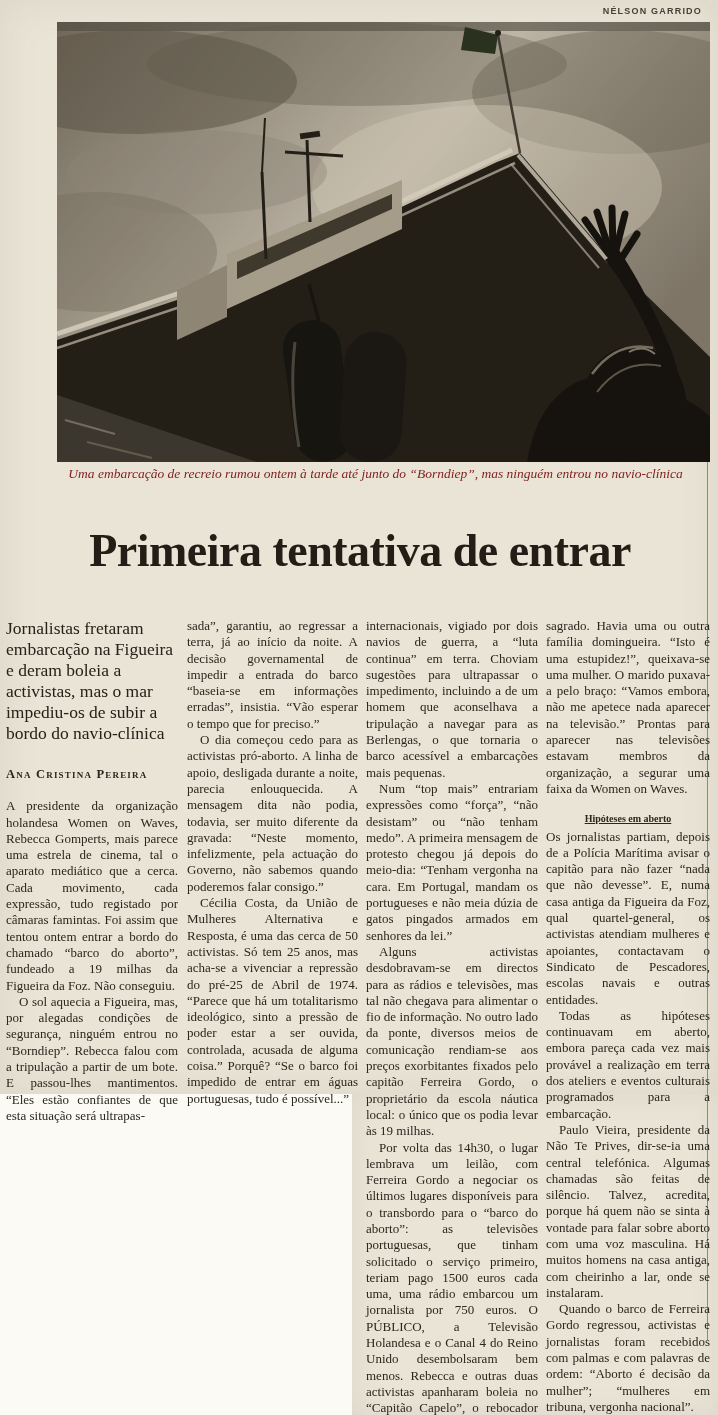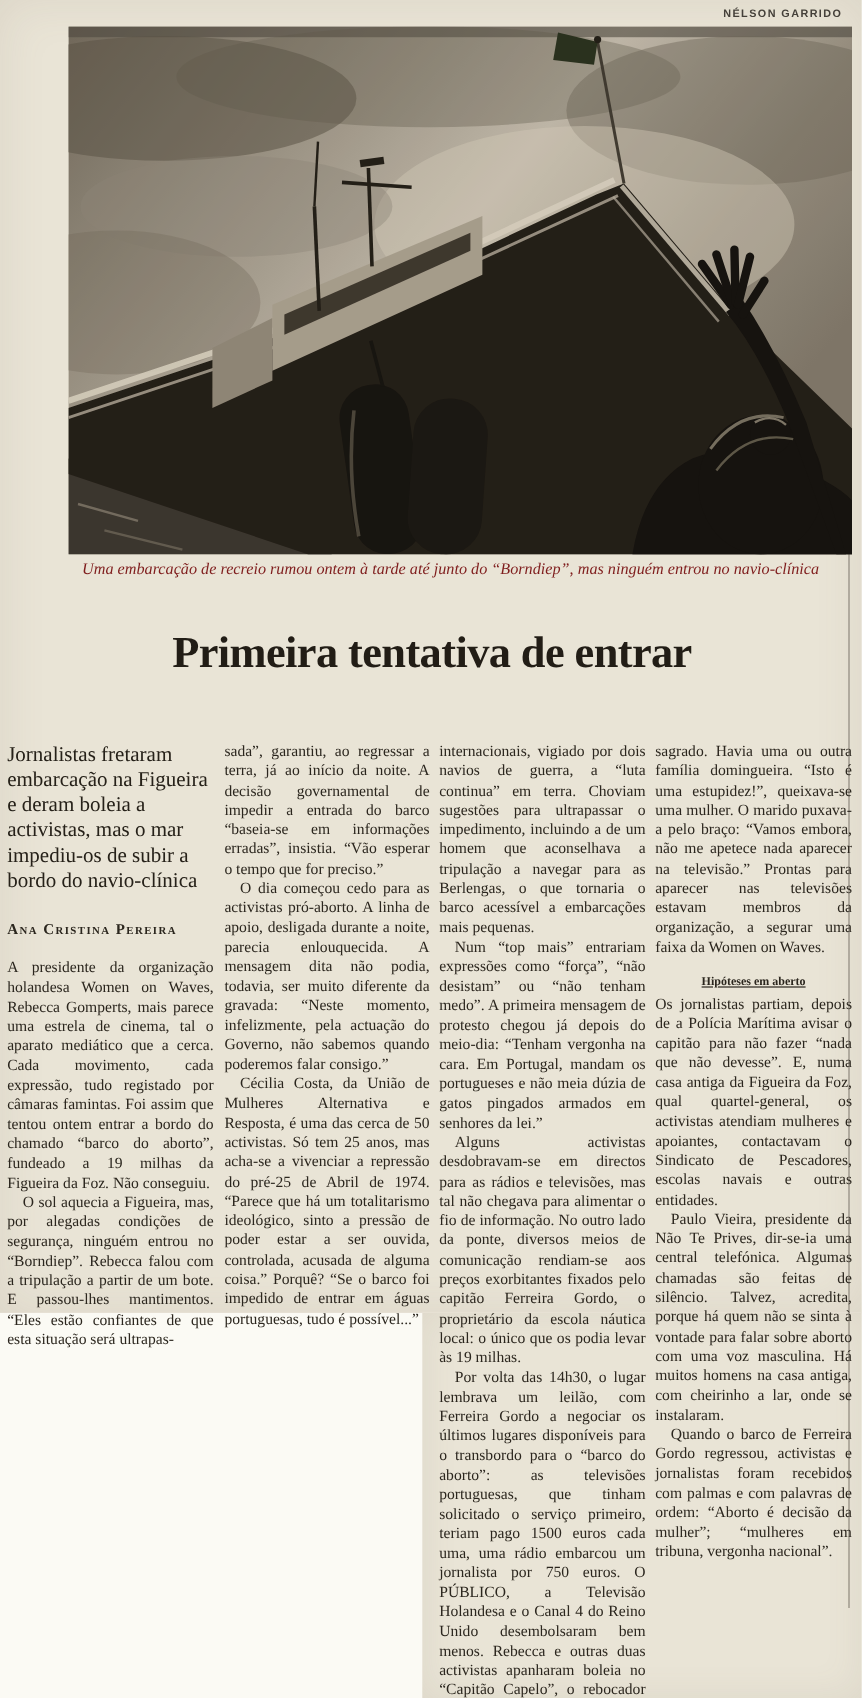--- a/index.html
+++ b/index.html
@@ -18,21 +18,21 @@
     font-family:"Liberation Sans", sans-serif;font-size:9px;letter-spacing:1.2px;
     color:#45403a;font-weight:bold;
   }
   .photo{position:absolute;left:57px;top:22px;width:653px;height:440px;display:block;}
   .caption{
     position:absolute;left:49px;top:466px;width:653px;
     font-size:13.5px;font-style:italic;text-align:center;color:#7f1d1d;
   }
   .headline{
     position:absolute;left:30px;top:494px;width:660px;text-align:center;
-    font-size:37px;line-height:52px;font-weight:700;color:#221d16;letter-spacing:-0.5px;
+    font-size:46px;line-height:52px;font-weight:700;color:#221d16;letter-spacing:-0.5px;
   }
   .headline span{display:block;}
   .col{position:absolute;top:618px;font-size:13px;line-height:16.3px;text-align:justify;hyphens:auto;}
   .col-1{left:6px;width:172px;}
   .col-2{left:187px;width:171px;}
   .col-3{left:366px;width:172px;}
   .col-4{left:546px;width:164px;}
   .lede{
     font-size:17.5px;line-height:21px;text-align:left;hyphens:none;
     color:#262119;margin:0 0 22px 0;
@@ -158,17 +158,18 @@
         <p class="para">Alguns activistas desdobravam-se em directos para as rádios e televisões, mas tal não chegava para alimentar o fio de informação. No outro lado da ponte, diversos meios de comunicação rendiam-se aos preços exorbitantes fixados pelo capitão Ferreira Gordo, o proprietário da escola náutica local: o único que os podia levar às 19 milhas.</p>
         <p class="para">Por volta das 14h30, o lugar lembrava um leilão, com Ferreira Gordo a negociar os últimos lugares disponíveis para o transbordo para o “barco do aborto”: as televisões portuguesas, que tinham solicitado o serviço primeiro, teriam pago 1500 euros cada uma, uma rádio embarcou um jornalista por 750 euros. O PÚBLICO, a Televisão Holandesa e o Canal 4 do Reino Unido desembolsaram bem menos. Rebecca e outras duas activistas apanharam boleia no “Capitão Capelo”, o rebocador convertido em embarcação turística.</p>
       </div>
   </div>
 
   <div class="col col-4">
     <div>
         <p class="para noindent">sagrado. Havia uma ou outra família domingueira. “Isto é uma estupidez!”, queixava-se uma mulher. O marido puxava-a pelo braço: “Vamos embora, não me apetece nada aparecer na televisão.” Prontas para aparecer nas televisões estavam membros da organização, a segurar uma faixa da Women on Waves.</p>
         <p class="subhead">Hipóteses em aberto</p>
         <p class="para noindent">Os jornalistas partiam, depois de a Polícia Marítima avisar o capitão para não fazer “nada que não devesse”. E, numa casa antiga da Figueira da Foz, qual quartel-general, os activistas atendiam mulheres e apoiantes, contactavam o Sindicato de Pescadores, escolas navais e outras entidades.</p>
+        <p class="para">Todas as hipóteses continuavam em aberto, embora pareça cada vez mais provável a realização em terra dos ateliers e eventos culturais programados para a embarcação.</p>
         <p class="para">Paulo Vieira, presidente da Não Te Prives, dir-se-ia uma central telefónica. Algumas chamadas são feitas de silêncio. Talvez, acredita, porque há quem não se sinta à vontade para falar sobre aborto com uma voz masculina. Há muitos homens na casa antiga, com cheirinho a lar, onde se instalaram.</p>
         <p class="para">Quando o barco de Ferreira Gordo regressou, activistas e jornalistas foram recebidos com palmas e com palavras de ordem: “Aborto é decisão da mulher”; “mulheres em tribuna, vergonha nacional”.</p>
       </div>
   </div>
 </div>
 
 </body></html>

